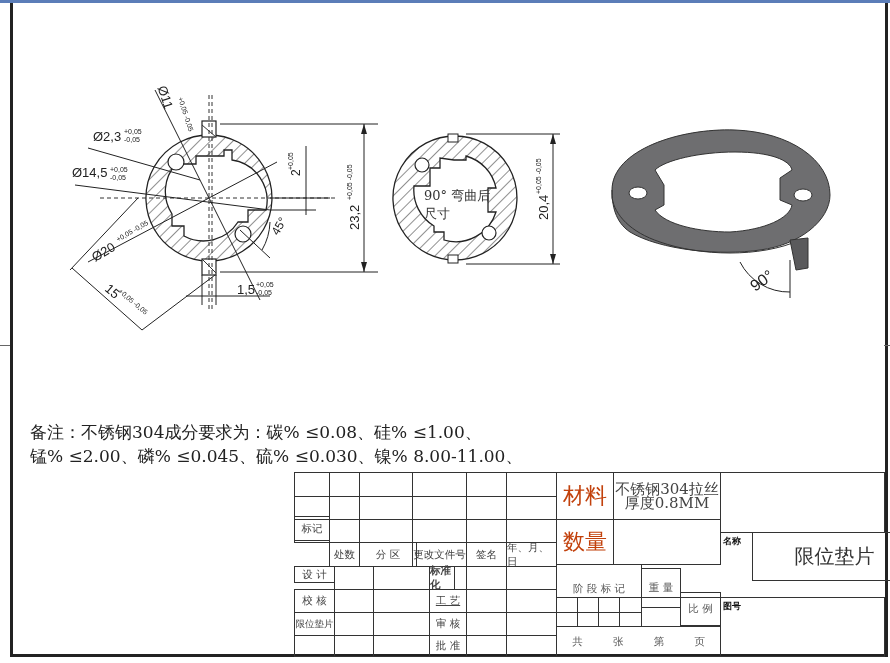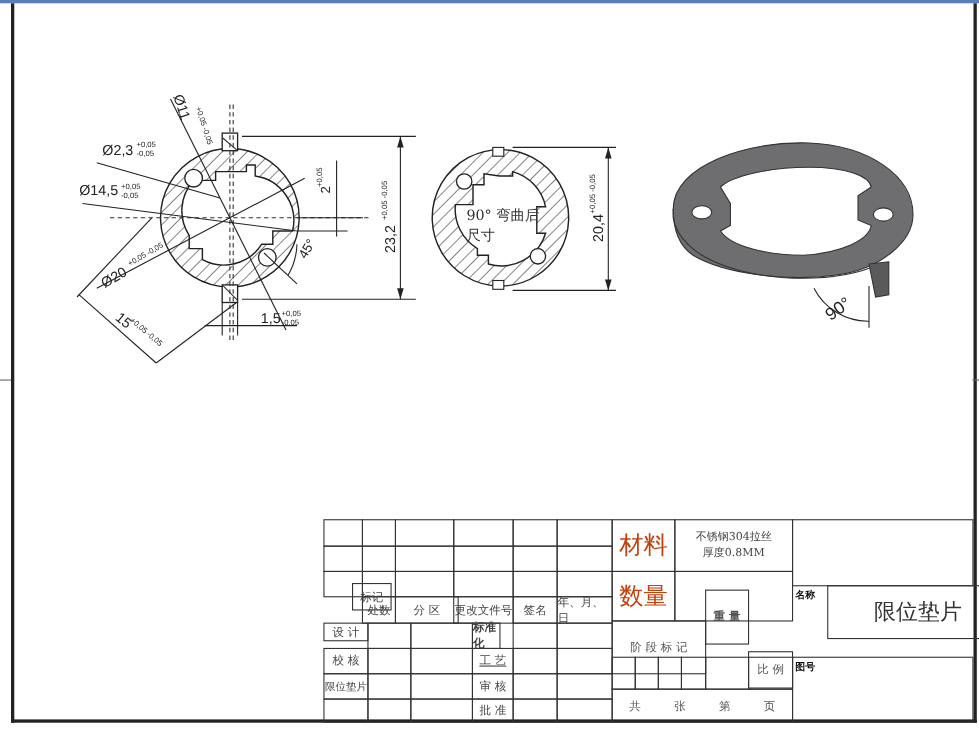--- a/index.html
+++ b/index.html
@@ -6,21 +6,21 @@
   body{width:890px;height:663px;position:relative;overflow:hidden;font-family:"Liberation Sans","DejaVu Sans",sans-serif;color:#222;}
   .topbar{position:absolute;left:0;top:0;width:890px;height:3px;background:#5b7db8;}
   .frame{position:absolute;left:10px;top:3px;width:872px;height:651px;border-left:3px solid #222;border-right:3px solid #222;border-bottom:3px solid #222;box-sizing:content-box;}
   .side-tick-l{position:absolute;left:0;top:345px;width:10px;height:1px;background:#666;}
   .side-tick-r{position:absolute;left:884px;top:345px;width:6px;height:1px;background:#666;}
   svg.drawing{position:absolute;left:0;top:0;}
   .notes{position:absolute;left:30px;top:420px;font-size:17px;line-height:24px;color:#222;font-family:"DejaVu Serif","Liberation Serif",serif;white-space:nowrap;}
   .notes span{display:block;}
   .cell{position:absolute;border:1px solid #333;box-sizing:border-box;display:flex;align-items:center;justify-content:center;font-family:"DejaVu Serif","Liberation Serif",serif;color:#444;font-size:10.5px;}
   .cell.big{font-size:22px;color:#c2410c;}
-  .cell.small{font-size:10px;line-height:14px;text-align:center;}
+  .cell.small{font-size:15px;line-height:14px;text-align:center;}
   .cell.title{font-size:20px;color:#333;}
   .tag{position:absolute;font-size:9px;font-weight:bold;color:#111;font-family:"DejaVu Sans",sans-serif;}
 </style>
 </head>
 <body>
 
 <div class="topbar"></div>
 <div class="frame"></div>
 <div class="side-tick-l"></div>
 <div class="side-tick-r"></div>
@@ -126,20 +126,22 @@
     <ellipse cx="638" cy="193" rx="9" ry="6" fill="#fff" stroke="#333"></ellipse>
     <ellipse cx="803" cy="195" rx="9" ry="6" fill="#fff" stroke="#333"></ellipse>
     <path d="M790,240 L808,238 L808,268 L796,270 Z" fill="#5a5a5c" stroke="#333"></path>
     <path d="M740,262 A55,55 0 0,0 790,292" fill="none" stroke="#222"></path>
     <line x1="790" y1="260" x2="790" y2="298" stroke="#222"></line>
     <text x="755" y="292" font-size="16" transform="rotate(-35 755 292)" fill="#222">90°</text>
   </g>
 </svg>
 
 <div class="notes">
+  <span>备注：不锈钢304成分要求为：碳% ≤0.08、硅% ≤1.00、</span>
+  <span>锰% ≤2.00、磷% ≤0.045、硫% ≤0.030、镍% 8.00-11.00、</span>
 </div>
 
 <div>
 
   <div class="cell" style="left:294px;top:472px;width:36px;height:25px;"></div>
   <div class="cell" style="left:329px;top:472px;width:31px;height:25px;"></div>
   <div class="cell" style="left:359px;top:472px;width:54px;height:25px;"></div>
   <div class="cell" style="left:412px;top:472px;width:55px;height:25px;"></div>
   <div class="cell" style="left:466px;top:472px;width:41px;height:25px;"></div>
   <div class="cell" style="left:506px;top:472px;width:51px;height:25px;"></div>
@@ -151,21 +153,21 @@
   <div class="cell" style="left:466px;top:496px;width:41px;height:24px;"></div>
   <div class="cell" style="left:506px;top:496px;width:51px;height:24px;"></div>
 
   <div class="cell" style="left:294px;top:519px;width:36px;height:24px;"></div>
   <div class="cell" style="left:329px;top:519px;width:31px;height:24px;"></div>
   <div class="cell" style="left:359px;top:519px;width:54px;height:24px;"></div>
   <div class="cell" style="left:412px;top:519px;width:55px;height:24px;"></div>
   <div class="cell" style="left:466px;top:519px;width:41px;height:24px;"></div>
   <div class="cell" style="left:506px;top:519px;width:51px;height:24px;"></div>
 
-  <div class="cell" style="left:294px;top:530px;width:36px;height:25px;margin-left:26px;">标记</div>
+  <div class="cell" style="left:294px;top:516px;width:36px;height:25px;">标记</div>
   <div class="cell" style="left:329px;top:542px;width:31px;height:25px;">处数</div>
   <div class="cell" style="left:359px;top:542px;width:58px;height:25px;">分 区</div>
   <div class="cell" style="left:412px;top:542px;width:55px;height:25px;">更改文件号</div>
   <div class="cell" style="left:466px;top:542px;width:41px;height:25px;">签名</div>
   <div class="cell" style="left:506px;top:542px;width:51px;height:25px;">年、月、日</div>
 
   <div class="cell" style="left:294px;top:566px;width:41px;height:17px;">设 计</div>
   <div class="cell" style="left:334px;top:566px;width:40px;height:24px;"></div>
   <div class="cell" style="left:373px;top:566px;width:57px;height:24px;"></div>
   <div class="cell" style="left:429px;top:566px;width:26px;height:24px;font-weight:bold;">标准化</div>
@@ -195,21 +197,21 @@
 
   <div class="cell big" style="left:556px;top:472px;width:58px;height:48px;">材料</div>
   <div class="cell small" style="left:613px;top:472px;width:108px;height:48px;flex-direction:column;">
     <span>不锈钢304拉丝</span>
     <span>厚度0.8MM</span>
   </div>
   <div class="cell big" style="left:556px;top:519px;width:58px;height:46px;">数量</div>
   <div class="cell" style="left:613px;top:519px;width:108px;height:46px;"></div>
 
   <div class="cell" style="left:556px;top:564px;width:86px;height:49px;color:#555;">阶 段 标 记</div>
-  <div class="cell" style="left:641px;top:536px;width:40px;height:50px;color:#555;font-weight:bold;">重 量</div>
+  <div class="cell" style="left:641px;top:568px;width:40px;height:40px;color:#555;">重 量</div>
   <div class="cell" style="left:680px;top:592px;width:41px;height:34px;color:#555;">比 例</div>
 
   <div class="cell" style="left:556px;top:597px;width:22px;height:30px;"></div>
   <div class="cell" style="left:577px;top:597px;width:22px;height:30px;"></div>
   <div class="cell" style="left:598px;top:597px;width:22px;height:30px;"></div>
   <div class="cell" style="left:619px;top:597px;width:23px;height:30px;"></div>
   <div class="cell" style="left:641px;top:597px;width:40px;height:30px;"></div>
   <div class="cell" style="left:680px;top:597px;width:41px;height:30px;"></div>
 
   <div class="cell" style="left:556px;top:626px;width:165px;height:31px;justify-content:space-around;color:#555;">

